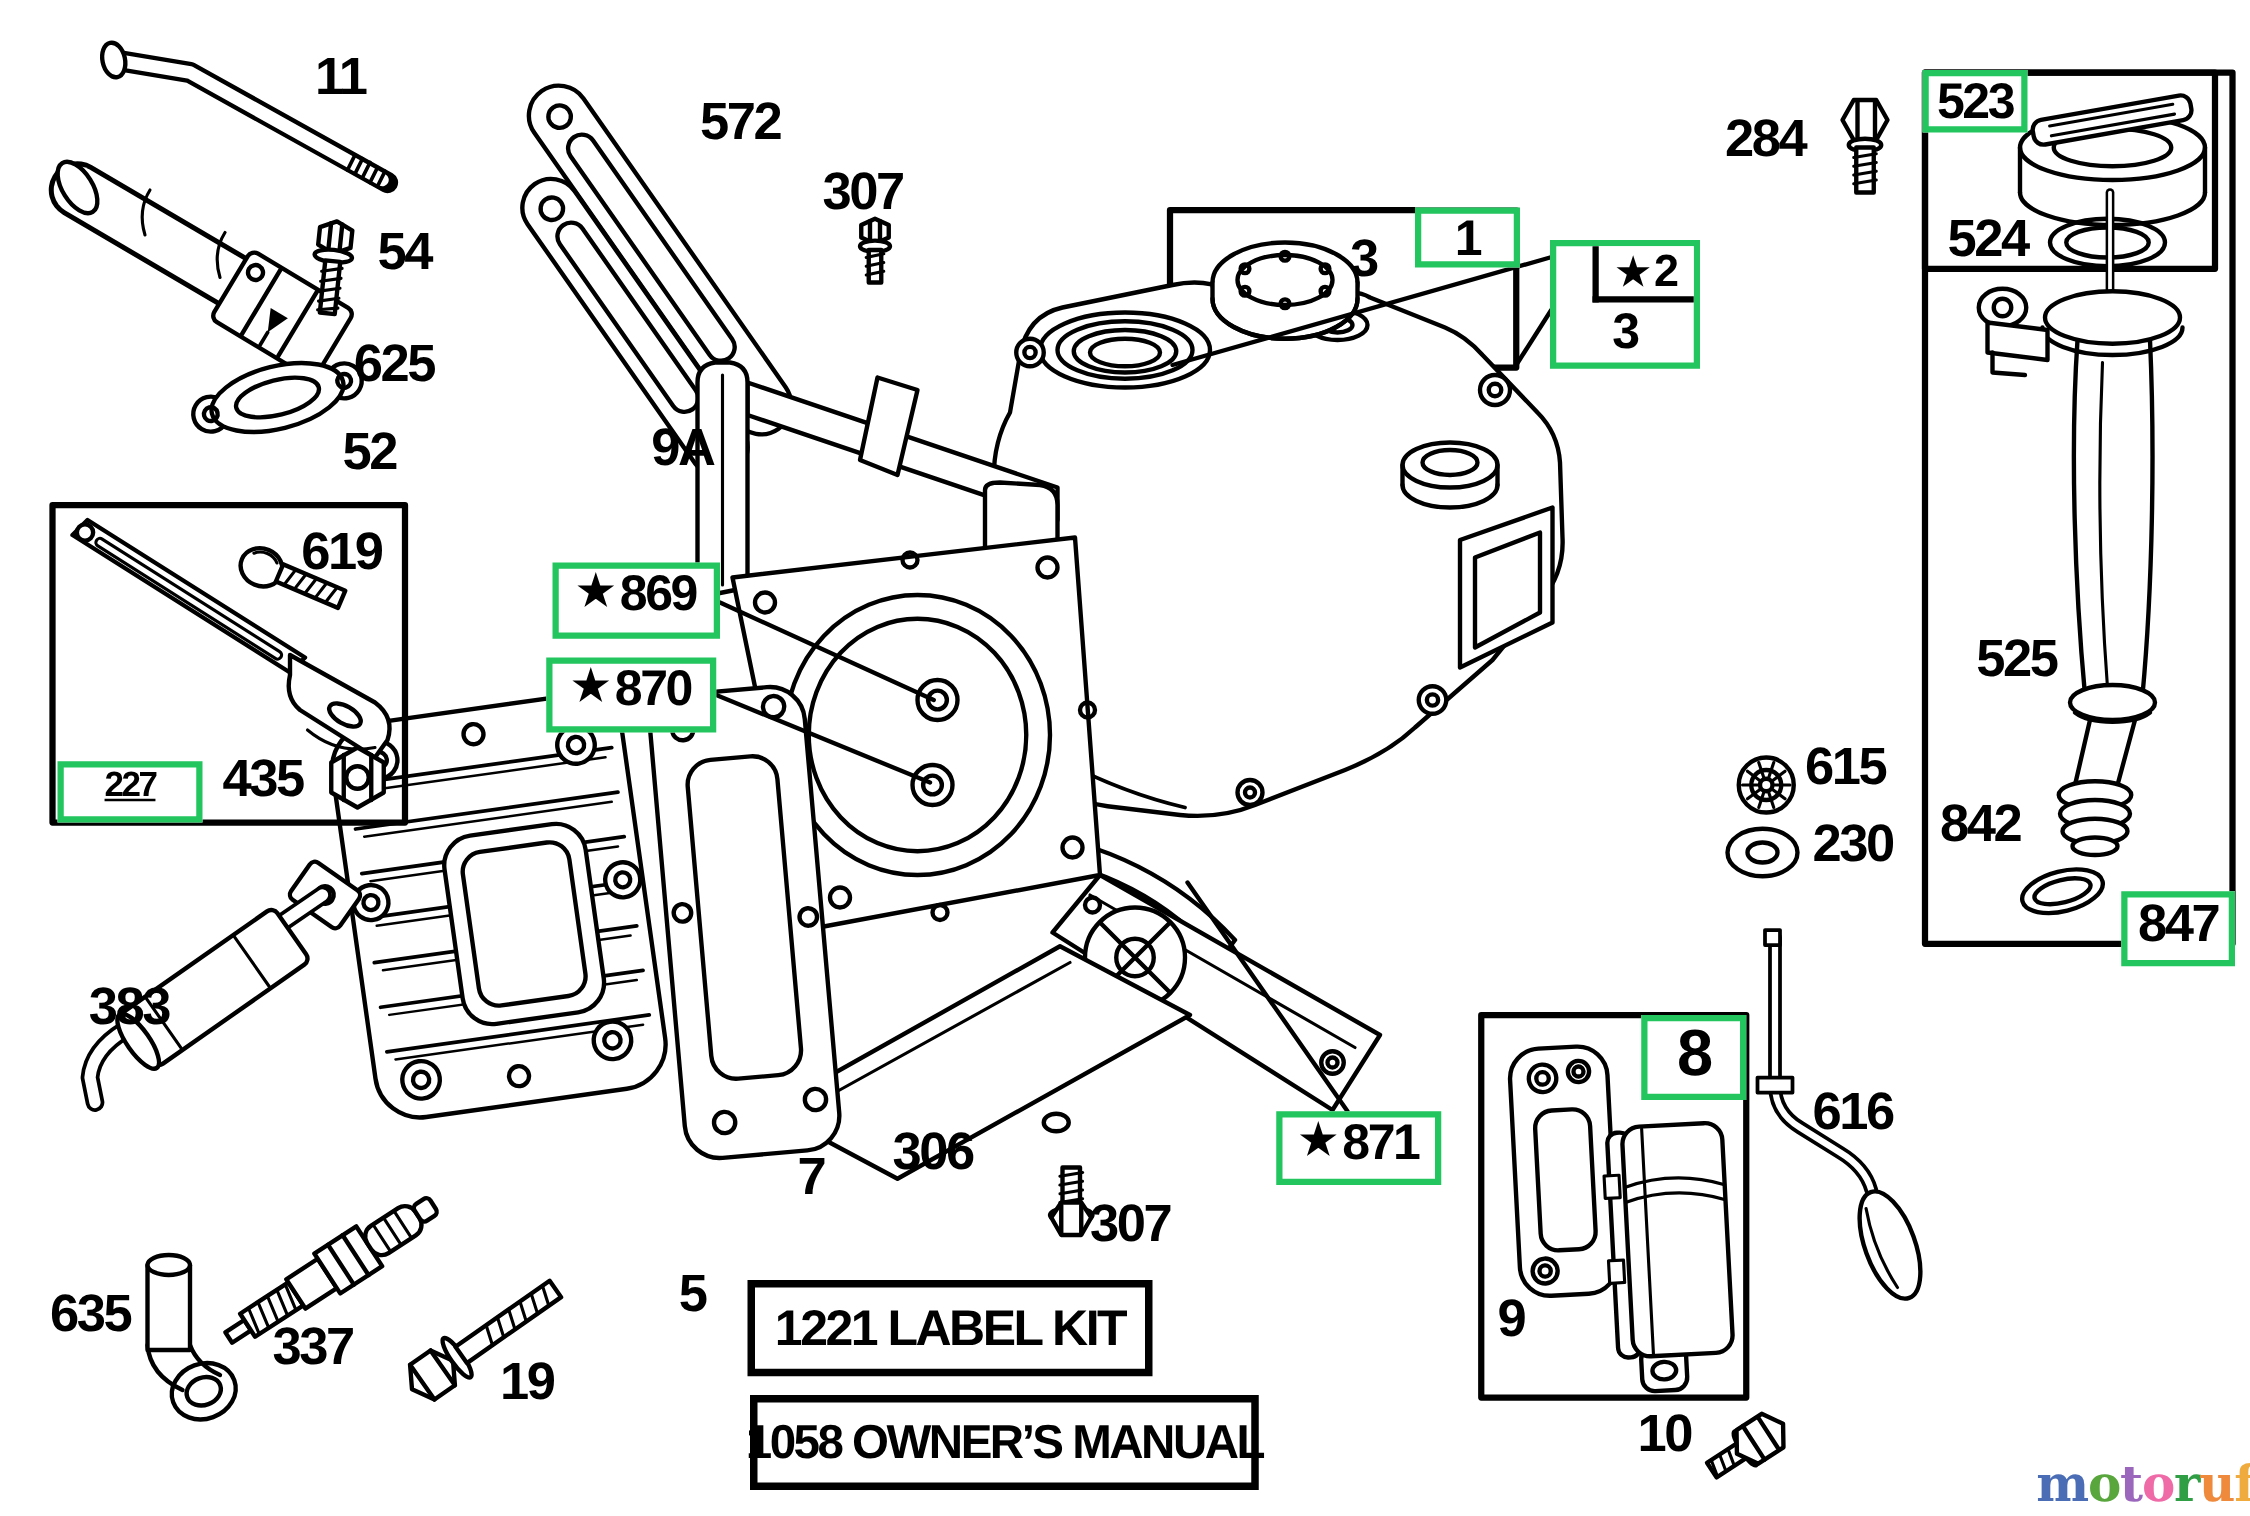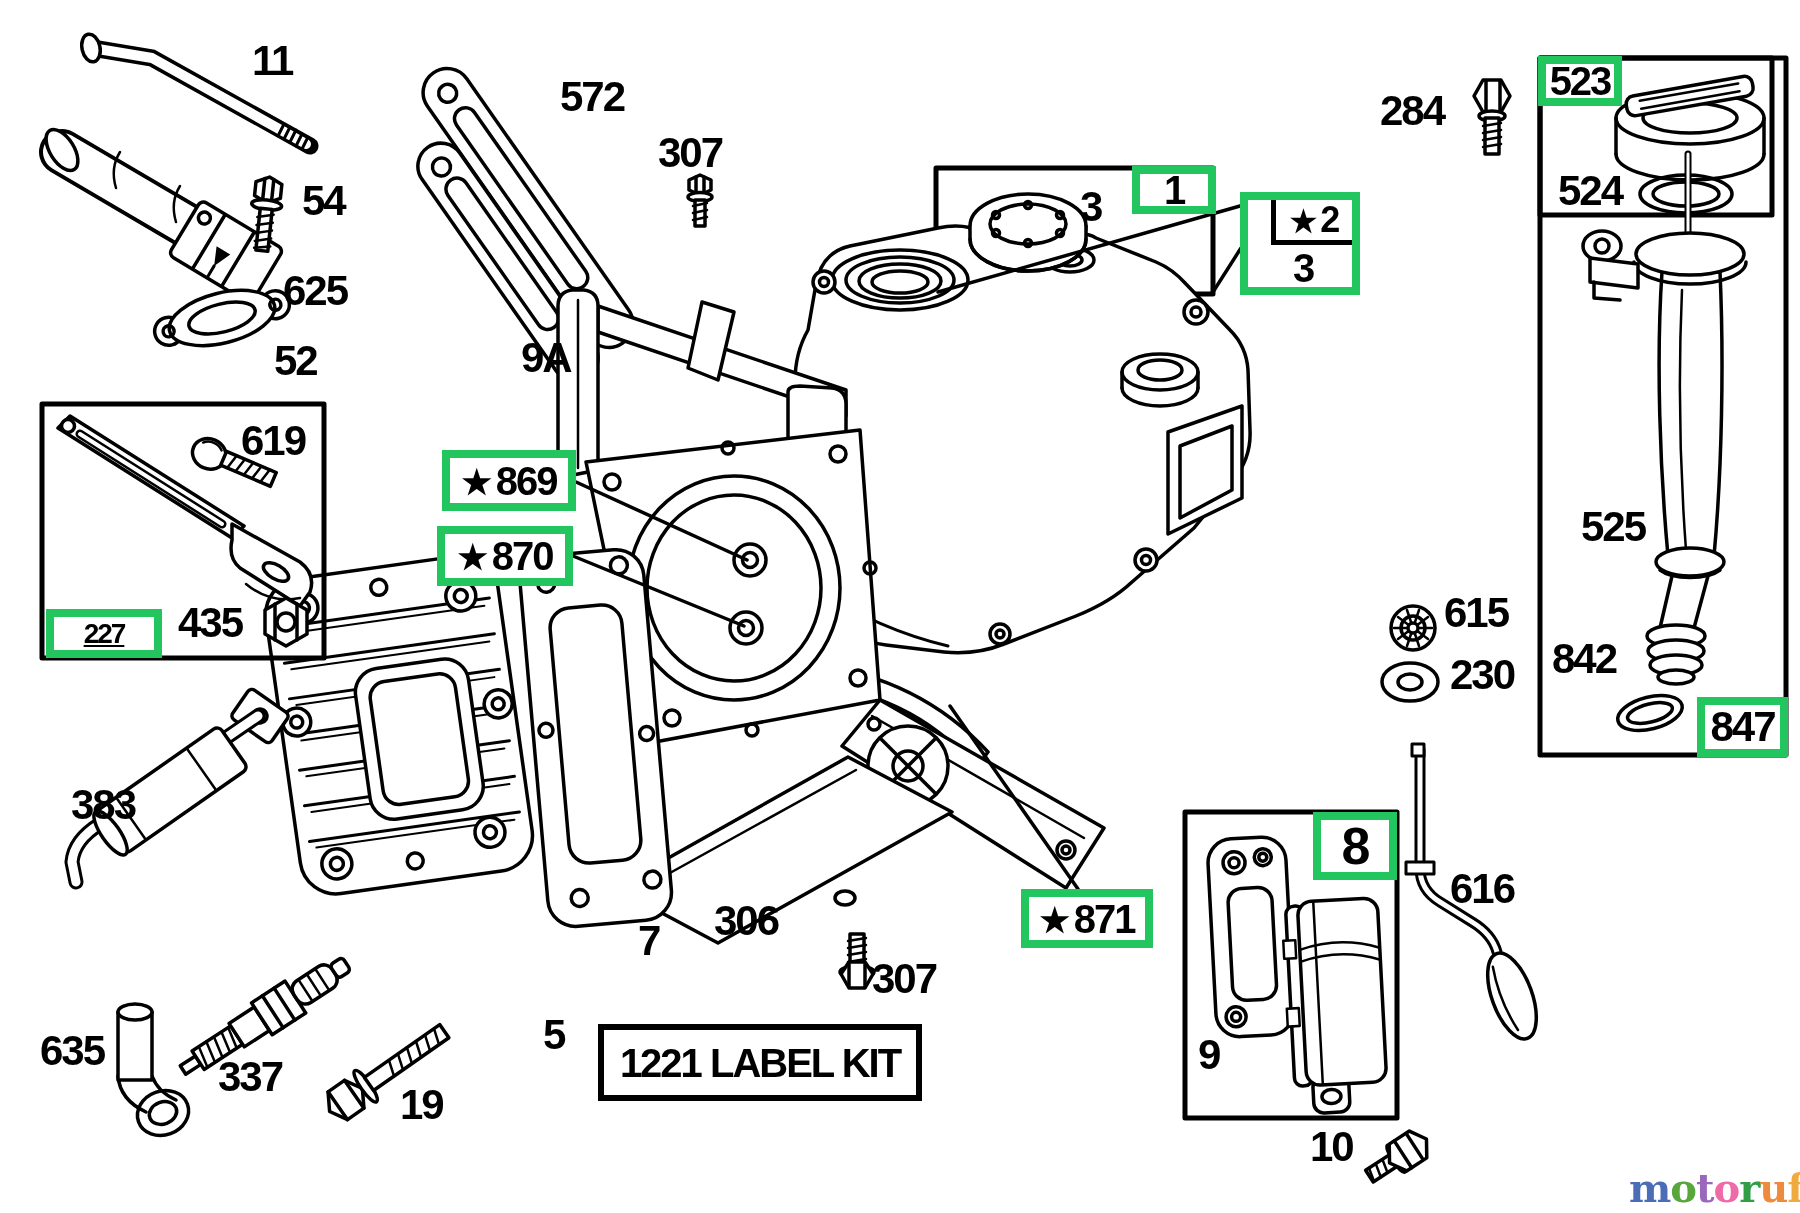--- a/index.html
+++ b/index.html
@@ -1,33 +1,33 @@
 <!DOCTYPE html>
 <html><head>
 <meta charset="utf-8">
 <style>
   html,body{margin:0;padding:0;background:#e8e8e8;}
   .stage{position:relative;width:1800px;height:1213px;background:#ffffff;overflow:hidden;
          font-family:"Liberation Sans",sans-serif;}
   svg{position:absolute;left:0;top:0;}
   .lbl{position:absolute;font:700 42px/1 "Liberation Sans",sans-serif;color:#000;
        letter-spacing:-2px;white-space:nowrap;}
-  .lblbox{position:absolute;border:8px solid #22c55e;background:#fff;display:flex;
-          align-items:center;justify-content:center;gap:6px;
+  .lblbox{position:absolute;border:5px solid #22c55e;background:#fff;display:flex;
+          justify-content:center;gap:6px;
           font:700 40px/1 "Liberation Sans",sans-serif;letter-spacing:-2px;color:#000;box-sizing:border-box;}
   .star{font-size:0.85em;transform:translateY(1px);}
   .b23{display:block;}
   .b23-inner{position:absolute;top:0;right:0;width:76px;height:40px;border-left:5px solid #000;
              border-bottom:5px solid #000;display:flex;align-items:center;justify-content:center;gap:5px;
              font-size:36px;background:#fff;}
   .b23-three{position:absolute;left:26px;top:48px;width:58px;text-align:center;font-size:40px;}
   .f8{font-size:52px;}
   .f1{font-size:40px;}
   .f227{font-size:28px;text-decoration:underline;}
-  .f847{font-size:42px;}
+  .f847{font-size:42px;margin-top:16px;}
   .kitbox{position:absolute;border:6px solid #000;background:#fff;display:flex;align-items:center;
           justify-content:center;font:700 40px/1 "Liberation Sans",sans-serif;letter-spacing:-2px;
           color:#000;box-sizing:border-box;white-space:nowrap;}
   .kitbox.manual{font-size:38px;}
   .logo{position:absolute;font:700 40px/1 "DejaVu Serif",serif;letter-spacing:-1px;white-space:nowrap;}
 </style>
 </head>
 <body>
 
 <div class="stage">
@@ -543,18 +543,21 @@
   <span>523</span>
 </div>
 
 <div class="lblbox f847" style="left:1697px;top:697px;width:91px;height:60px">
   <span>847</span>
 </div>
 
 <div class="kitbox" style="left:598px;top:1024px;width:324px;height:77px">
   <span>1221 LABEL KIT</span>
 </div>
+<div class="kitbox manual" style="left:600px;top:1116px;width:407px;height:76px">
+  <span>1058 OWNER’S MANUAL</span>
+</div>
 
 <div class="logo" style="left:1629px;top:1168px">
   <span style="color: rgb(74, 109, 181);">m</span><span style="color: rgb(88, 166, 60);">o</span><span style="color: rgb(154, 103, 189);">t</span><span style="color: rgb(239, 107, 168);">o</span><span style="color: rgb(47, 158, 68);">r</span><span style="color: rgb(239, 138, 60);">u</span><span style="color: rgb(240, 171, 62);">f</span>
 </div>
 
 </div>
 
 </body></html>

